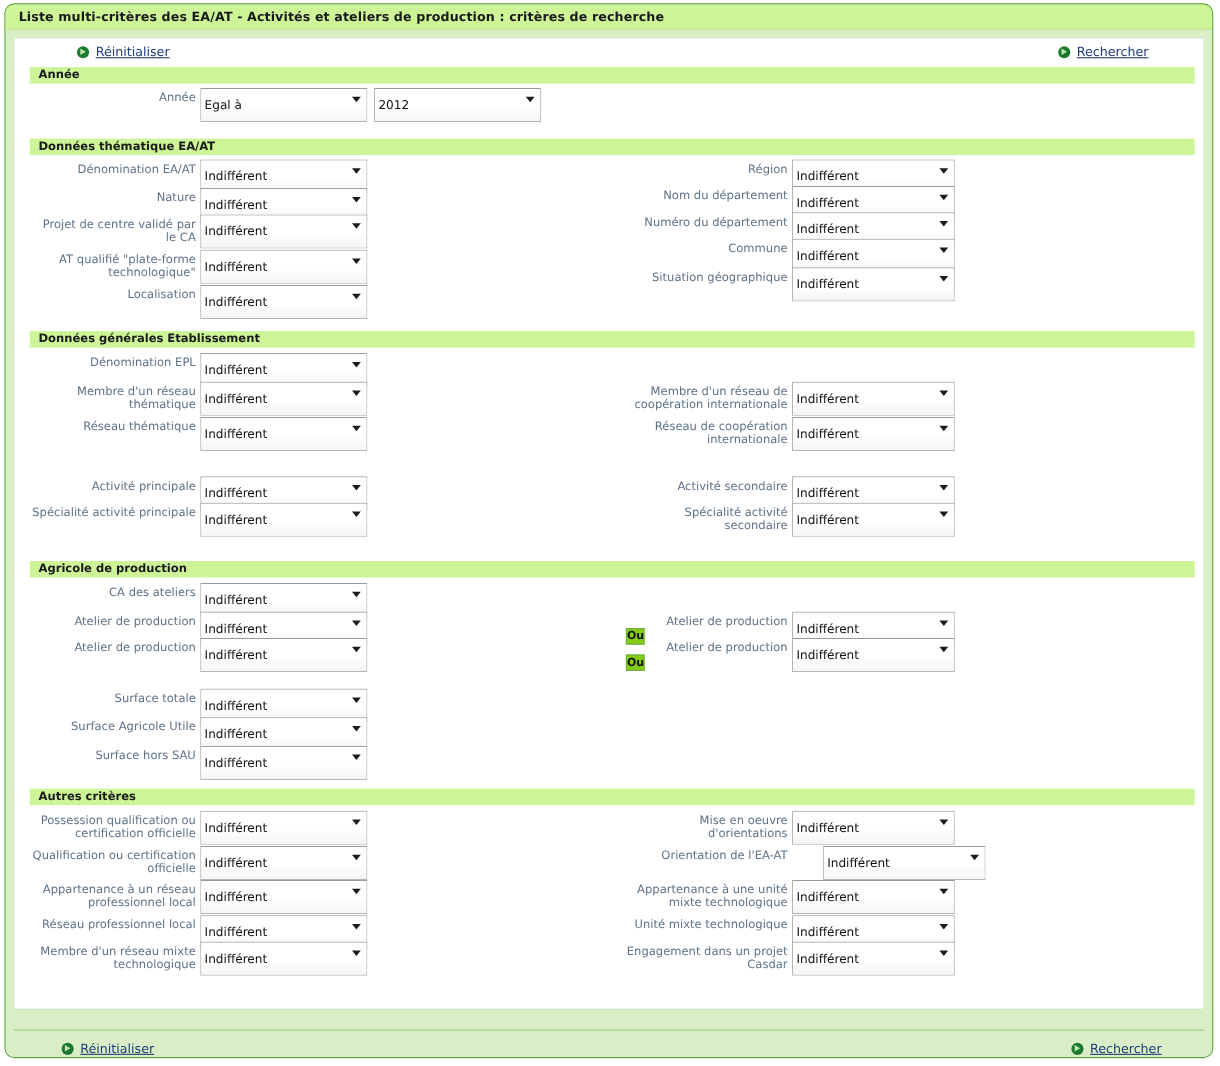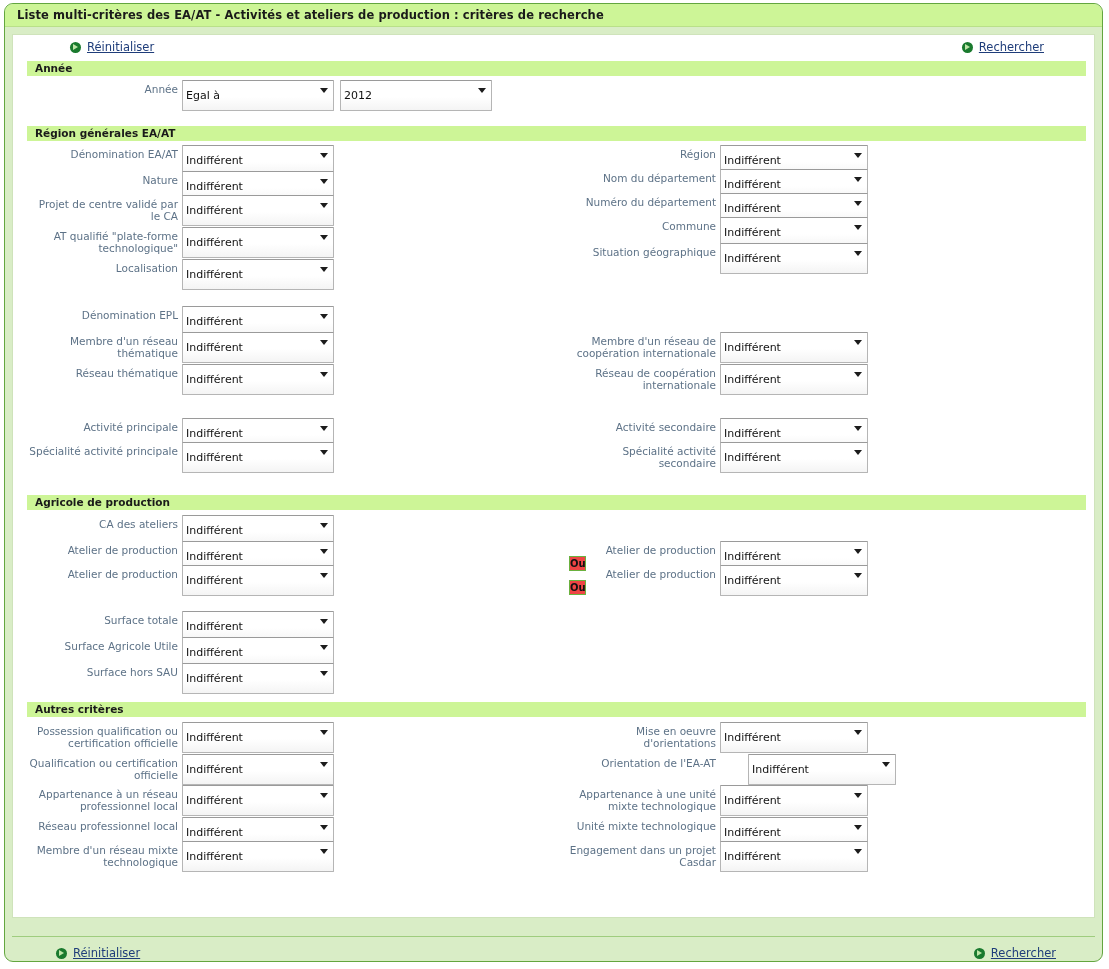--- a/index.html
+++ b/index.html
@@ -135,21 +135,21 @@
     pointer-events:none;
   }
   .ou{
     position:absolute;
     width:17px;height:15px;
     line-height:13px;
     text-align:center;
     font-size:10px;
     font-weight:bold;
     color:#111;
-    background:#ef4444;
+    background:#84cc16;
     border:1px solid #6ab13f;
     box-sizing:border-box;
   }
   .footer{
     position:relative;
     height:46px;
     margin-top:6px;
   }
   .footer .bar{
     position:absolute;
@@ -191,21 +191,21 @@
           </select>
         </span>
         <span class="sel-wrap" style="margin-left:6px;">
           <select style="width:152px;">
             <option>2012</option>
           </select>
         </span>
       </div>
     </div>
 
-    <div class="sec-head">Région générales EA/AT</div>
+    <div class="sec-head">Données thématique EA/AT</div>
     <div class="sec-body" style="height:148px;">
 
       <div class="fld" style="left:14px;top:4px;">
         <div class="lbl" style="width:155px;">Dénomination EA/AT</div>
         <span class="sel-wrap">
           <select style="width:152px;"><option>Indifférent</option></select>
         </span>
       </div>
       <div class="fld" style="left:14px;top:30px;">
         <div class="lbl" style="width:155px;">Nature</div>
@@ -257,20 +257,21 @@
         </span>
       </div>
       <div class="fld" style="left:550px;top:102px;">
         <div class="lbl" style="width:157px;">Situation géographique</div>
         <span class="sel-wrap">
           <select style="width:148px;"><option>Indifférent</option></select>
         </span>
       </div>
     </div>
 
+    <div class="sec-head">Données générales Etablissement</div>
     <div class="sec-body" style="height:100px;">
       <div class="fld" style="left:14px;top:5px;">
         <div class="lbl" style="width:155px;">Dénomination EPL</div>
         <span class="sel-wrap">
           <select style="width:152px;"><option>Indifférent</option></select>
         </span>
       </div>
       <div class="fld" style="left:14px;top:31px;">
         <div class="lbl" style="width:155px;">Membre d'un réseau thématique</div>
         <span class="sel-wrap">

